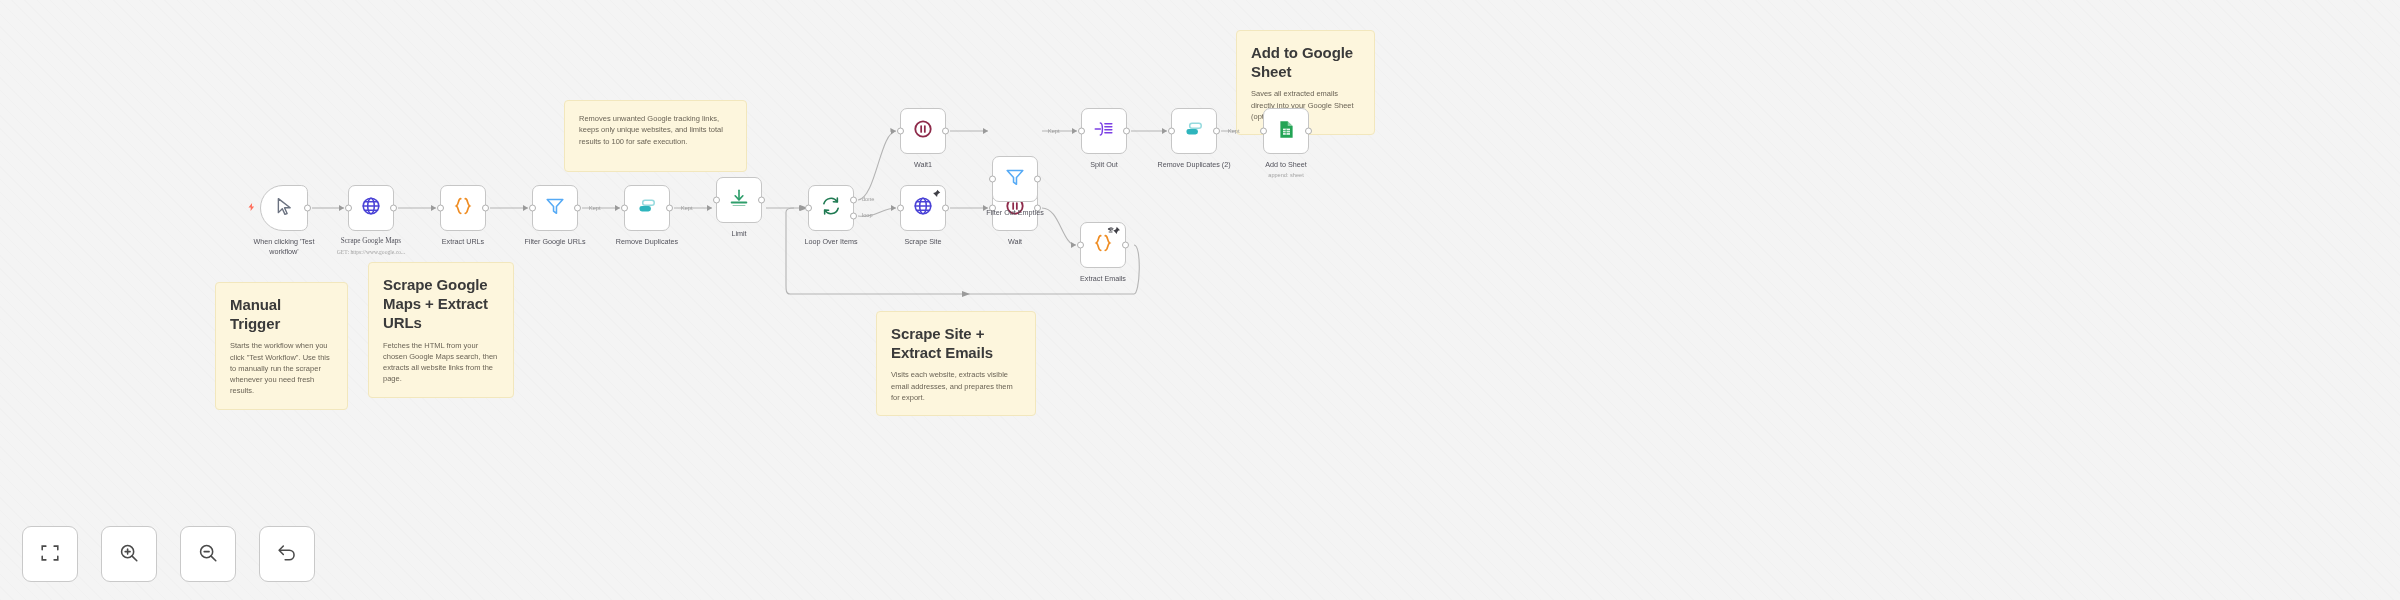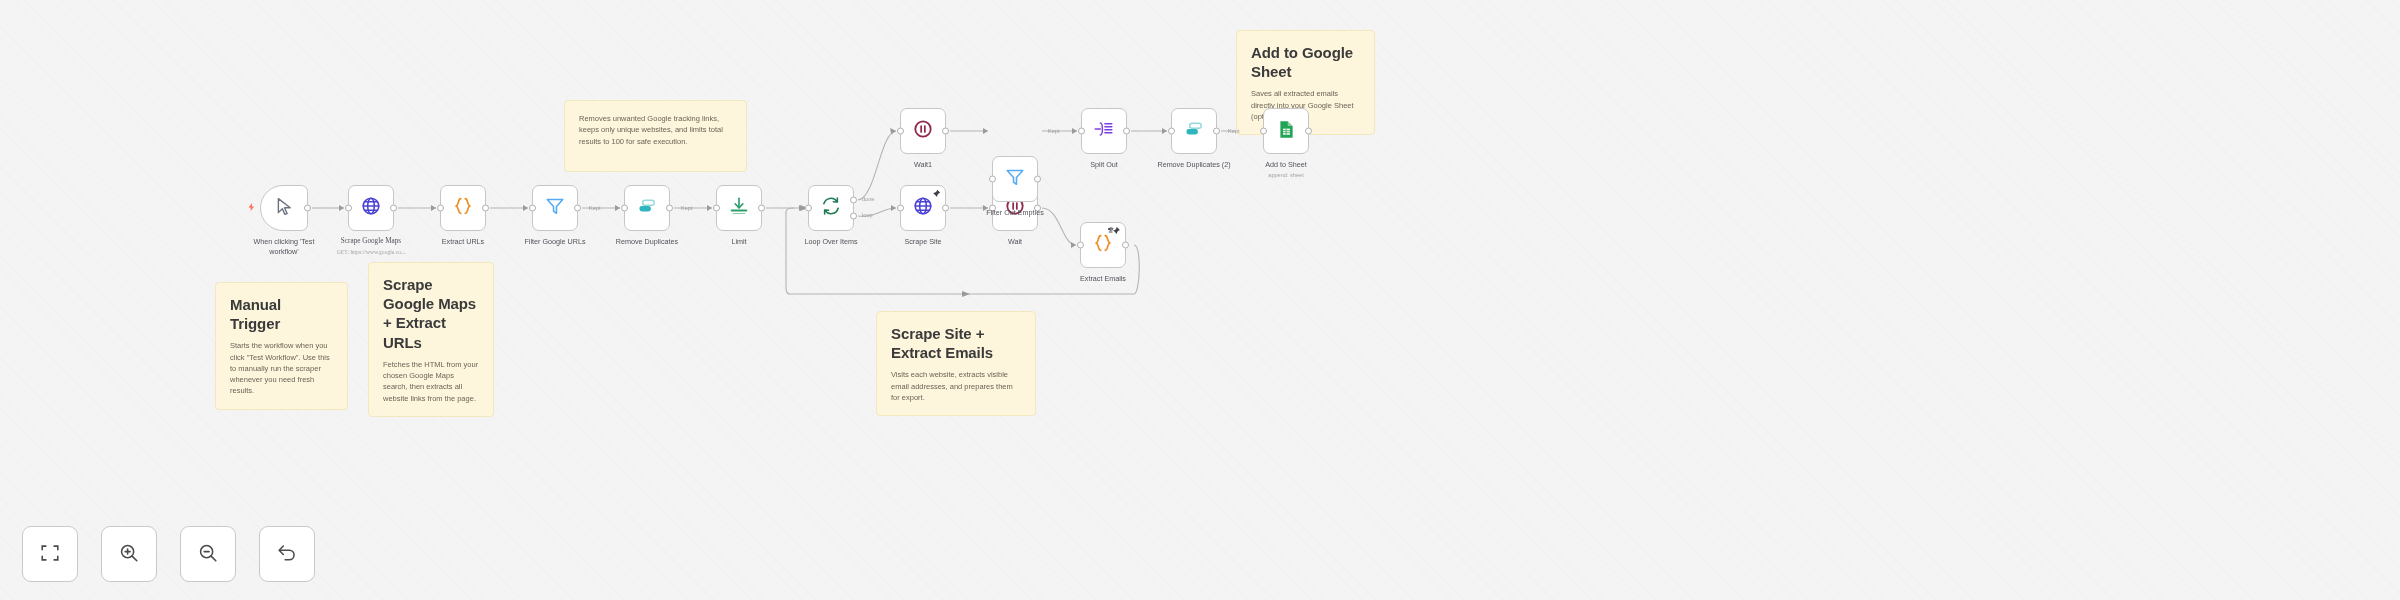--- a/index.html
+++ b/index.html
@@ -174,21 +174,21 @@
       </div>
       <div class="sticky" style="left: 1236px; top: 30px; width: 139px; min-height: 66px;">
         <h3>Add to Google Sheet</h3>
         <p>Saves all extracted emails directly into your Google Sheet (optional step).</p>
       </div>
       <div class="sticky" style="left: 215px; top: 282px; width: 133px; min-height: 80px;">
         <h3>Manual Trigger</h3>
         <p>Starts the workflow when you click "Test Workflow".
 Use this to manually run the scraper whenever you need fresh results.</p>
       </div>
-      <div class="sticky" style="left: 368px; top: 262px; width: 126px; min-height: 85px;">
+      <div class="sticky" style="left: 368px; top: 262px; width: 146px; min-height: 85px;">
         <h3>Scrape Google Maps + Extract URLs</h3>
         <p>Fetches the HTML from your chosen Google Maps search, then extracts all website links from the page.</p>
       </div>
       <div class="sticky" style="left: 876px; top: 311px; width: 160px; min-height: 49px;">
         <h3>Scrape Site + Extract Emails</h3>
         <p>Visits each website, extracts visible email addresses, and prepares them for export.</p>
       </div>
     </div>
 
   <div id="node-layer">
@@ -245,21 +245,21 @@
         <div class="node-box">
           <span><svg width="23" height="23" viewBox="0 0 24 24" fill="none" stroke="#2eb5bd" stroke-width="1.6">
         <rect x="7" y="5.5" width="12" height="5.2" rx="2.4" opacity="0.5"></rect>
         <rect x="3.6" y="11.5" width="12" height="5.6" rx="2.6" fill="#2eb5bd" stroke="none"></rect>
             </svg></span>
           <span class="port in"></span>
           <span class="port out"></span>
         </div>
         <div class="node-label">Remove Duplicates</div>
       </div>
-      <div class="node" style="left: 716px; top: 185px; border-radius: 16px;">
+      <div class="node" style="left: 716px; top: 177px; border-radius: 16px;">
         <div class="node-box">
           <span><svg width="22" height="22" viewBox="0 0 24 24" fill="none" stroke="#2e9e6b" stroke-width="1.8" stroke-linecap="round" stroke-linejoin="round">
               <line x1="12" y1="3.5" x2="12" y2="13.5"></line>
         <path d="M7.8 9.6 L12 14 L16.2 9.6"></path>
               <line x1="4" y1="17" x2="20" y2="17" stroke-width="2.1"></line>
         <line x1="5.5" y1="20.2" x2="18.5" y2="20.2" stroke-width="1.1" opacity="0.55"></line>
             </svg></span>
           <span class="port in"></span>
           <span class="port out"></span>
         </div>

